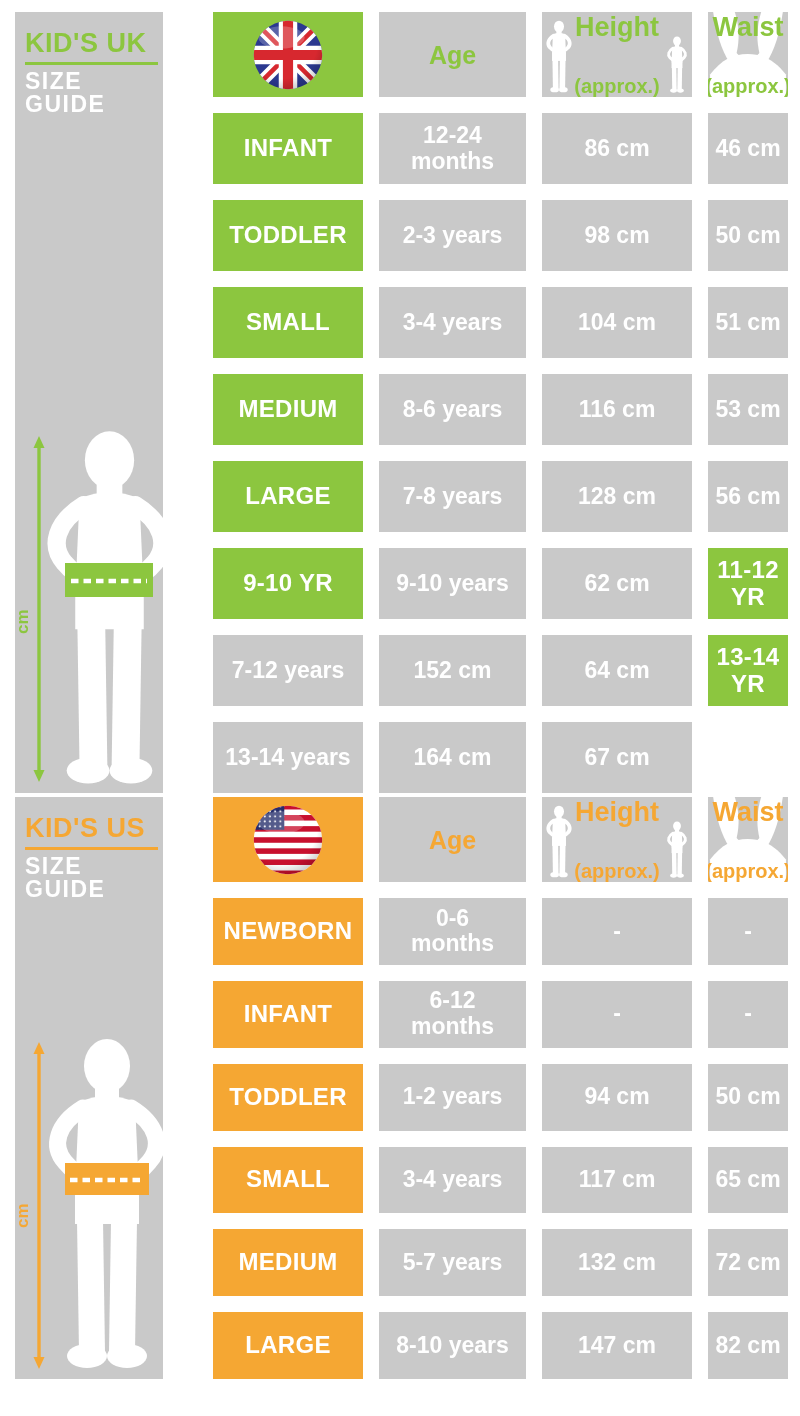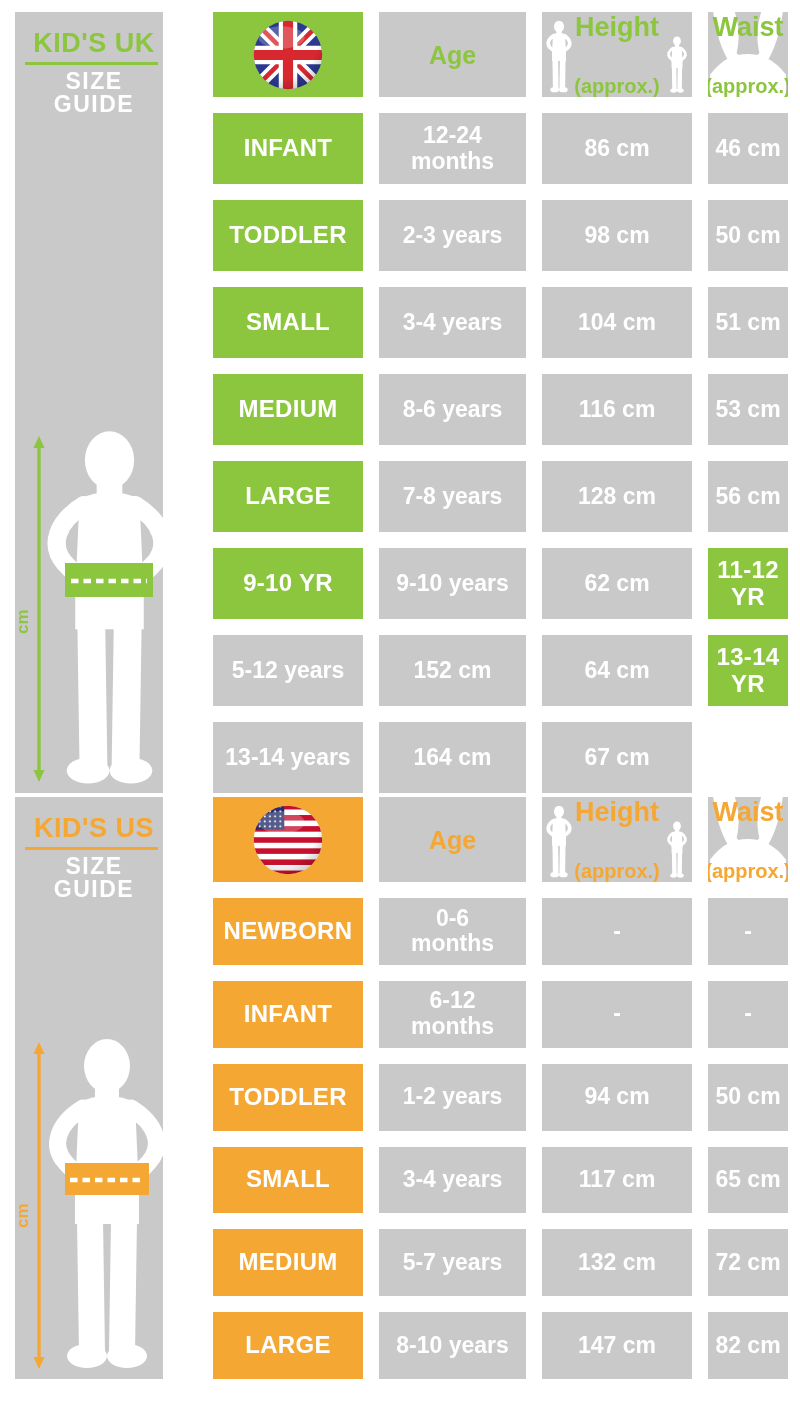--- a/index.html
+++ b/index.html
@@ -4,21 +4,21 @@
 <style>
   html,body{margin:0;padding:0;background:#fff;}
   body{width:800px;height:1416px;font-family:"Liberation Sans",sans-serif;font-weight:700;}
   .page{position:relative;width:800px;height:1416px;overflow:hidden;background:#fff;}
 
   .section{position:absolute;left:15px;width:773px;display:flex;gap:6px;}
   .section.uk{top:12px;height:781px;--accent:#8CC63F;}
   .section.us{top:797px;height:582px;--accent:#F5A733;}
 
   .sidebar{width:148px;flex:none;position:relative;background:#C9C9C9;}
-  .brand{padding:17px 0 0 10px;text-align:center;}
+  .brand{padding:17px 0 0 10px;}
   .brand-l1{color:var(--accent);font-size:27px;letter-spacing:.5px;line-height:1.05;}
   .brand-rule{height:3px;background:var(--accent);width:133px;margin:5px 0 5px;}
   .brand-l2{color:#fff;font-size:23px;letter-spacing:1.5px;line-height:1.0;}
   .figure{position:absolute;left:0;bottom:1px;color:var(--accent);display:block;}
 
   .grid{flex:1;display:grid;gap:16px;padding-left:44px;}
   .grid-uk{grid-template-columns:150px 147px 150px 1fr;grid-template-rows:85px repeat(8,1fr);}
   .grid-us{grid-template-columns:150px 147px 150px 1fr;grid-template-rows:85px repeat(6,1fr);}
 
   .cell{background:#C9C9C9;display:flex;align-items:center;justify-content:center;
@@ -162,21 +162,21 @@
       <div class="cell label">LARGE</div>
       <div class="cell">7-8 years</div>
       <div class="cell">128 cm</div>
       <div class="cell">56 cm</div>
 
       <div class="cell label">9-10 YR</div>
       <div class="cell">9-10 years</div>
       <div class="cell">62 cm</div>
 
       <div class="cell label">11-12 YR</div>
-      <div class="cell">5-12 years</div>
+      <div class="cell">7-12 years</div>
       <div class="cell">152 cm</div>
       <div class="cell">64 cm</div>
 
       <div class="cell label">13-14 YR</div>
       <div class="cell">13-14 years</div>
       <div class="cell">164 cm</div>
       <div class="cell">67 cm</div>
     </div>
   </div>
 

